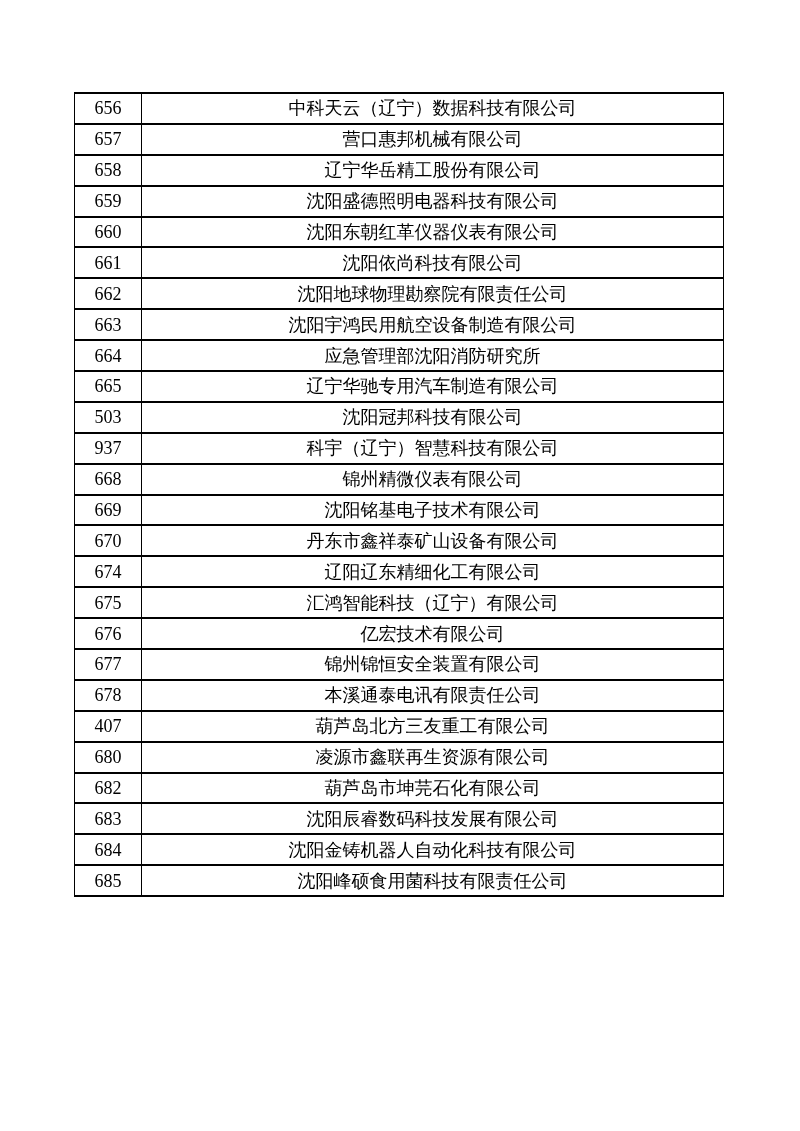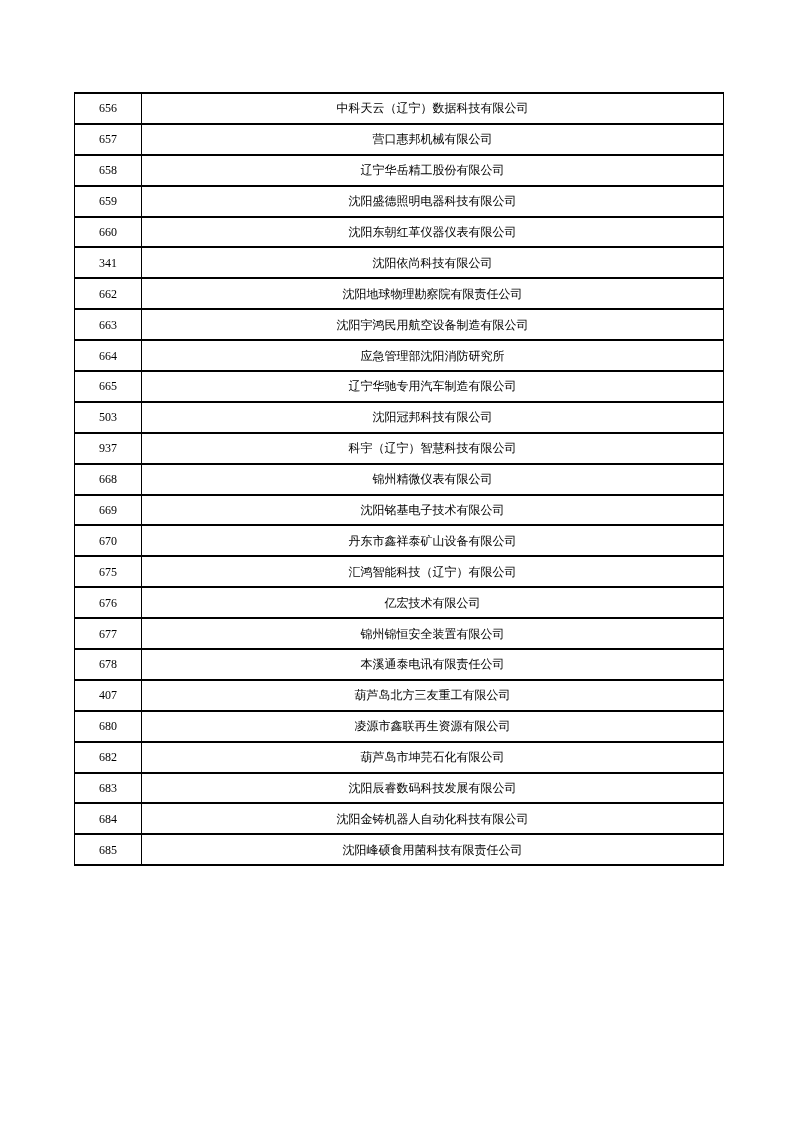--- a/index.html
+++ b/index.html
@@ -26,21 +26,21 @@
   }
   table.company-table td {
     border-top: 2px solid #000000;
     border-bottom: 2px solid #000000;
     border-left: 1.5px solid #000000;
     border-right: 1.5px solid #000000;
     height: 28.9px;
     padding: 0;
     text-align: center;
     vertical-align: middle;
-    font-size: 12px;
+    font-size: 18px;
     line-height: 1;
     white-space: nowrap;
     overflow: hidden;
   }
   table.company-table td.col-no {
     width: 66px;
     font-family: "Liberation Serif", "DejaVu Serif", serif;
   }
   table.company-table td.col-name {
     font-family: "Liberation Serif", "DejaVu Serif", serif;
@@ -66,21 +66,21 @@
         </tr>
         <tr>
           <td class="col-no">659</td>
           <td class="col-name">沈阳盛德照明电器科技有限公司</td>
         </tr>
         <tr>
           <td class="col-no">660</td>
           <td class="col-name">沈阳东朝红革仪器仪表有限公司</td>
         </tr>
         <tr>
-          <td class="col-no">341</td>
+          <td class="col-no">661</td>
           <td class="col-name">沈阳依尚科技有限公司</td>
         </tr>
         <tr>
           <td class="col-no">662</td>
           <td class="col-name">沈阳地球物理勘察院有限责任公司</td>
         </tr>
         <tr>
           <td class="col-no">663</td>
           <td class="col-name">沈阳宇鸿民用航空设备制造有限公司</td>
         </tr>
@@ -104,20 +104,24 @@
           <td class="col-no">668</td>
           <td class="col-name">锦州精微仪表有限公司</td>
         </tr>
         <tr>
           <td class="col-no">669</td>
           <td class="col-name">沈阳铭基电子技术有限公司</td>
         </tr>
         <tr>
           <td class="col-no">670</td>
           <td class="col-name">丹东市鑫祥泰矿山设备有限公司</td>
+        </tr>
+        <tr>
+          <td class="col-no">674</td>
+          <td class="col-name">辽阳辽东精细化工有限公司</td>
         </tr>
         <tr>
           <td class="col-no">675</td>
           <td class="col-name">汇鸿智能科技（辽宁）有限公司</td>
         </tr>
         <tr>
           <td class="col-no">676</td>
           <td class="col-name">亿宏技术有限公司</td>
         </tr>
         <tr>

